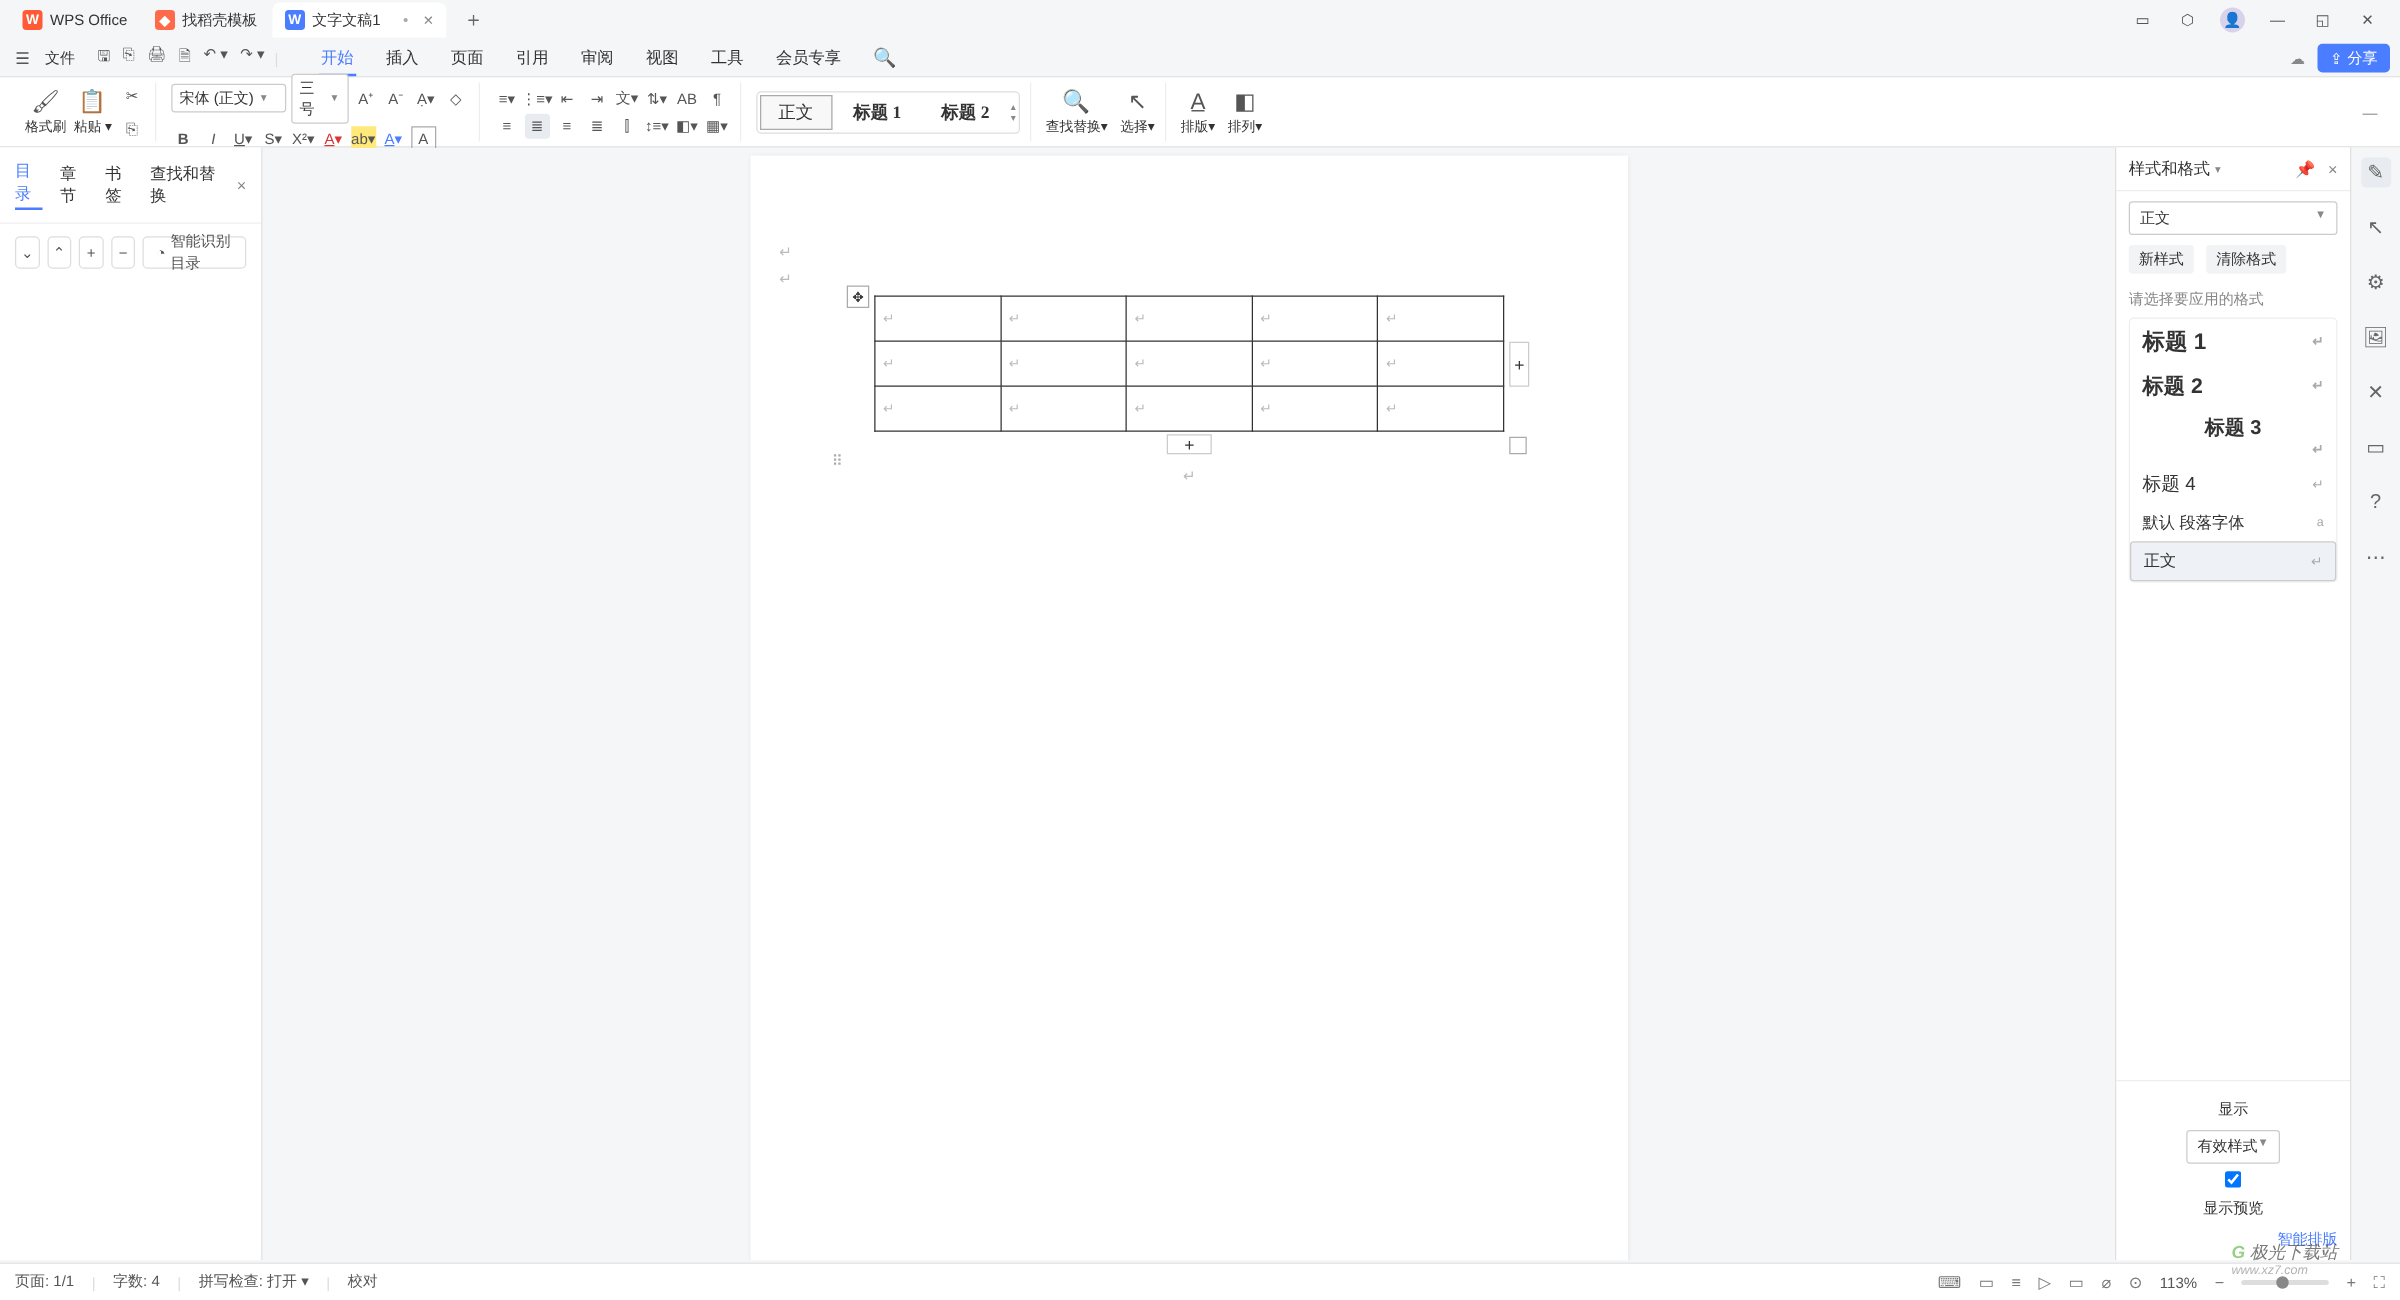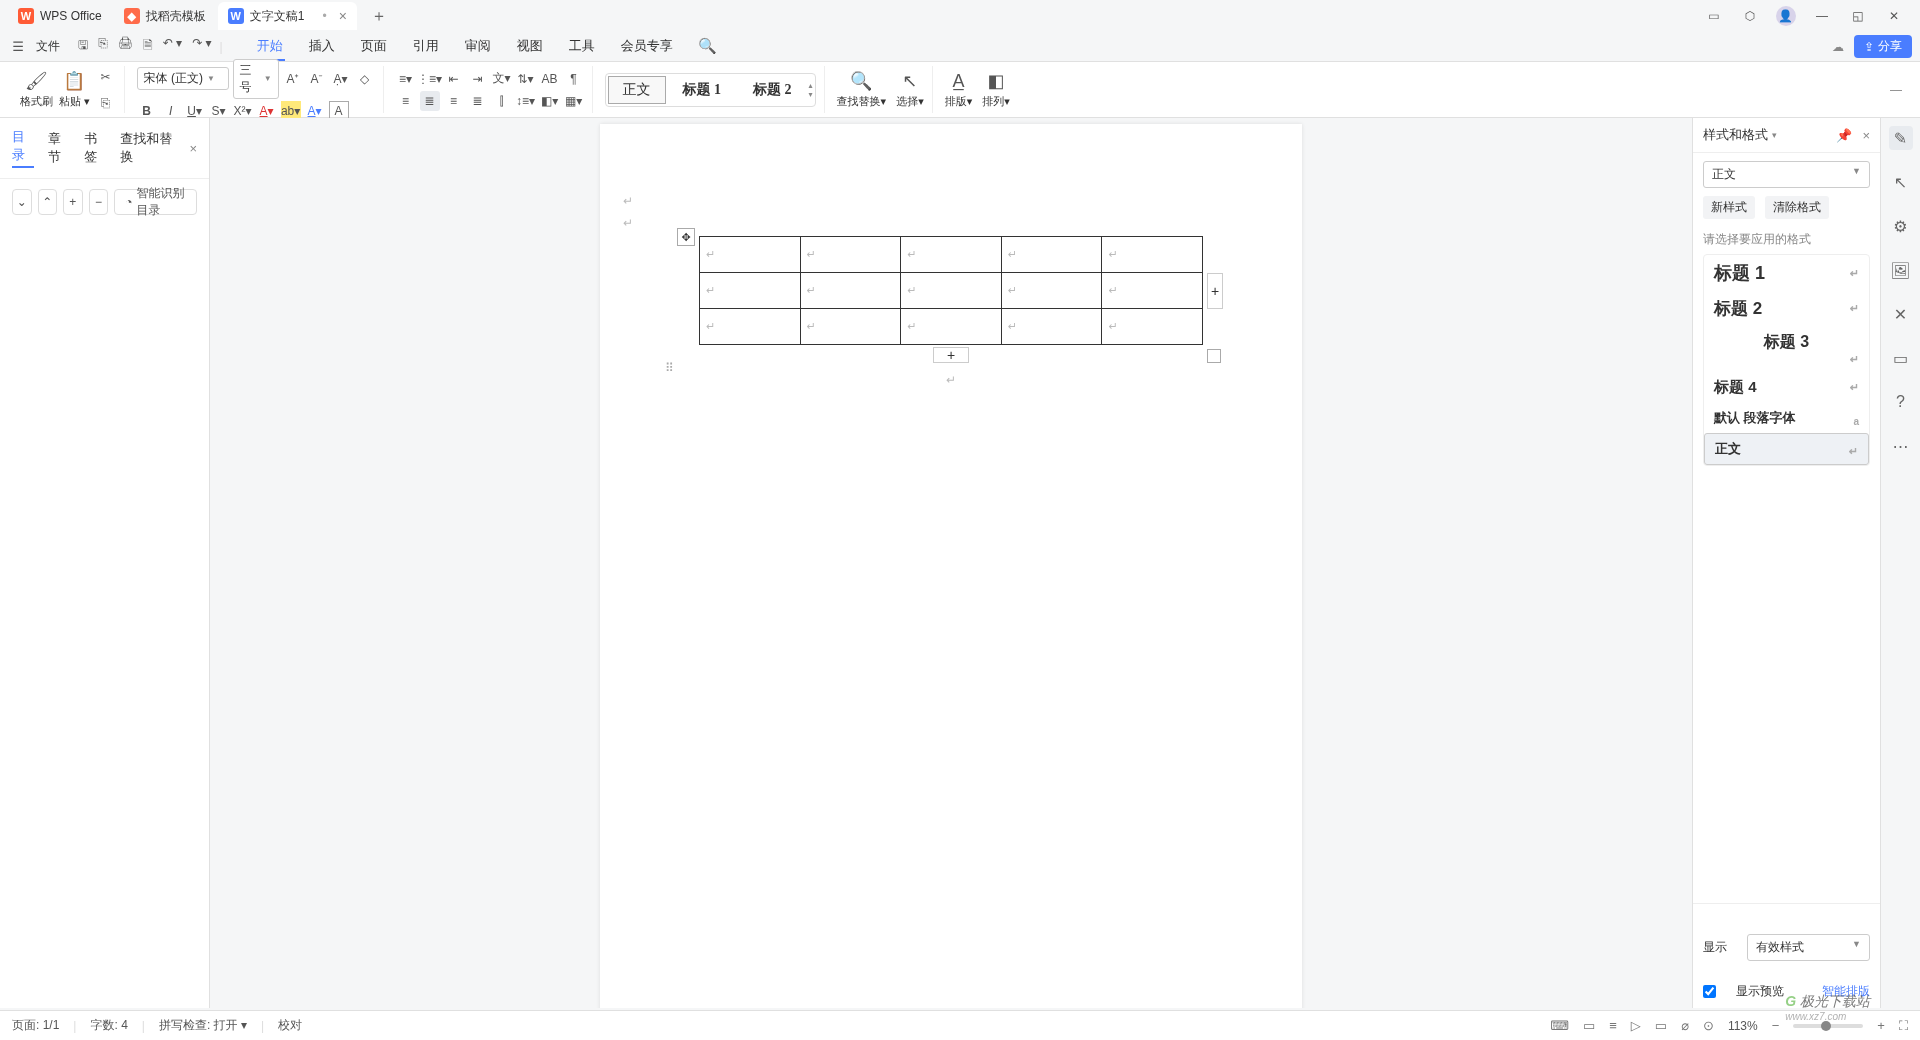--- a/index.html
+++ b/index.html
@@ -75,25 +75,25 @@
 .rp-sel .arr { margin-left: auto; font-size: 9px; color: #888; }
 .rp-btns { display: flex; gap: 10px; margin-top: 8px; }
 .rp-small-btn { background: #f2f3f5; padding: 3px 8px; border-radius: 3px; font-size: 12px; }
 .rp-hint { color: #888; font-size: 12px; margin: 12px 0 6px; }
 .style-list { border: 1px solid #eee; border-radius: 4px; }
 .style-row { display: flex; align-items: center; padding: 6px 10px; font-size: 14px; }
 .style-row .ret { margin-left: auto; font-size: 11px; color: #aaa; }
 .style-row.h1 { font-weight: bold; font-size: 18px; font-family: SimSun; }
 .style-row.h2 { font-weight: bold; font-size: 17px; font-family: SimSun; }
 .style-row.h3 { font-weight: bold; font-size: 16px; font-family: SimSun; flex-direction: column; }
-.style-row.h4 { font-weight: bold; font-size: 15px; font-family: SimSun; }
-.style-row.body { font-weight: bold; font-size: 13px; align-items: flex-end; }
+.style-row.h4 { font-weight: normal; font-size: 15px; font-family: SimSun; }
+.style-row.body { font-weight: normal; font-size: 13px; }
 .style-row.sel { background: #eef1f5; }
 .rp-footer { margin-top: auto; padding: 8px 10px; border-top: 1px solid #eee; font-size: 12px; }
-.rp-footer .row { display: flex; align-items: center; gap: 20px; margin-top: 22px; }
+.rp-footer .row { display: flex; align-items: center; gap: 8px; margin-top: 6px; flex-direction: column; }
 .link-r { color: #4a7dff; margin-left: auto; }
 
 
 .right-rail { width: 40px; background: #f5f6f7; border-left: 1px solid #e0e0e0; display: flex; flex-direction: column; align-items: center; padding-top: 8px; gap: 20px; }
 .rail-ico { width: 24px; height: 24px; display: flex; align-items: center; justify-content: center; color: #666; font-size: 16px; }
 .rail-ico.active { background: #e8ebef; border-radius: 4px; }
 
 
 .status-bar { position: absolute; bottom: 0; left: 0; right: 0; height: 30px; background: #fff; border-top: 1px solid #e0e0e0; display: flex; align-items: center; padding: 0 12px; font-size: 12px; color: #555; gap: 14px; }
 .status-right { margin-left: auto; display: flex; align-items: center; gap: 14px; }

